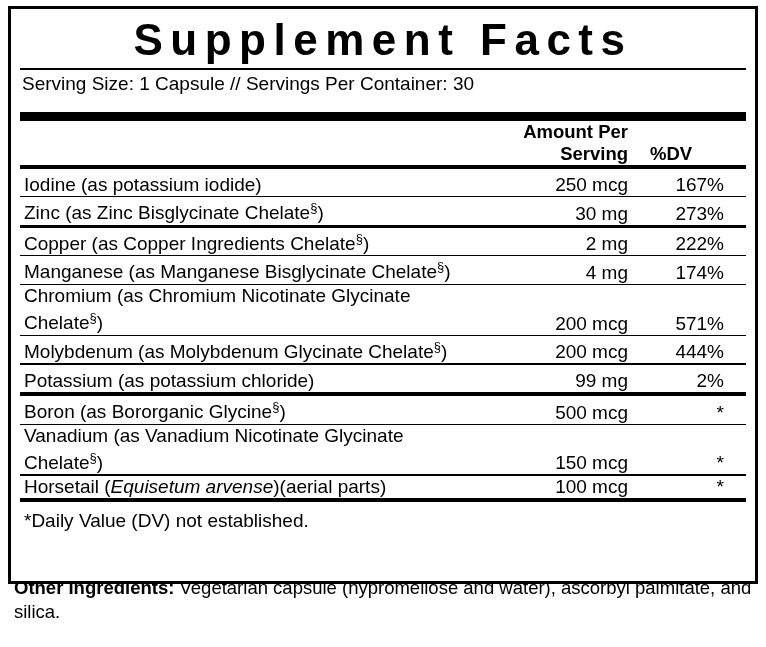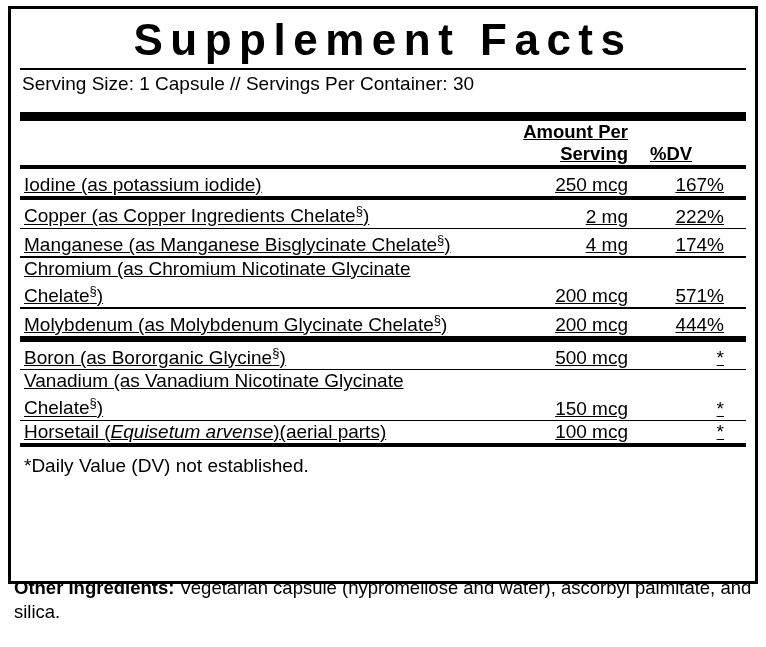--- a/index.html
+++ b/index.html
@@ -61,21 +61,20 @@
   }
   .rule-thin {
     height: 1.5px;
     background: #000;
     margin: 0;
   }
   table.facts {
     width: 100%;
     border-collapse: collapse;
     table-layout: fixed;
-    text-decoration: underline;
   }
   table.facts td, table.facts th {
     padding: 0;
     vertical-align: bottom;
   }
   .col-name { width: 452px; }
   .col-amt  { width: 178px; }
   .col-dv   { width: 96px; }
 
   .hdr-row td {
@@ -168,20 +167,25 @@
           <td class="nut-name"><span>Iodine (as potassium iodide)</span><span class="sup"></span><span></span></td>
           <td class="nut-amt">250 mcg</td>
           <td class="nut-dv">167%</td>
         </tr>
         <tr>
             <td class="sep-cell" colspan="3">
               <div class="sep-line"></div>
             </td>
           </tr>
 
+        <tr class="nut-row">
+          <td class="nut-name"><span>Zinc (as Zinc Bisglycinate Chelate</span><span class="sup">§</span><span>)</span></td>
+          <td class="nut-amt">30 mg</td>
+          <td class="nut-dv">273%</td>
+        </tr>
         <tr>
             <td class="sep-cell" colspan="3">
               <div class="sep-line"></div>
             </td>
           </tr>
 
         <tr>
             <td class="sep-cell" colspan="3">
               <div class="sep-line"></div>
             </td>
@@ -224,20 +228,25 @@
           <td class="nut-name"><span>Molybdenum (as Molybdenum Glycinate Chelate</span><span class="sup">§</span><span>)</span></td>
           <td class="nut-amt">200 mcg</td>
           <td class="nut-dv">444%</td>
         </tr>
         <tr>
             <td class="sep-cell" colspan="3">
               <div class="sep-line"></div>
             </td>
           </tr>
 
+        <tr class="nut-row">
+          <td class="nut-name"><span>Potassium (as potassium chloride)</span><span class="sup"></span><span></span></td>
+          <td class="nut-amt">99 mg</td>
+          <td class="nut-dv">2%</td>
+        </tr>
         <tr>
             <td class="sep-cell" colspan="3">
               <div class="sep-line med"></div>
             </td>
           </tr>
 
         <tr class="nut-row">
           <td class="nut-name"><span>Boron (as Bororganic Glycine</span><span class="sup">§</span><span>)</span></td>
           <td class="nut-amt">500 mcg</td>
           <td class="nut-dv">*</td>

